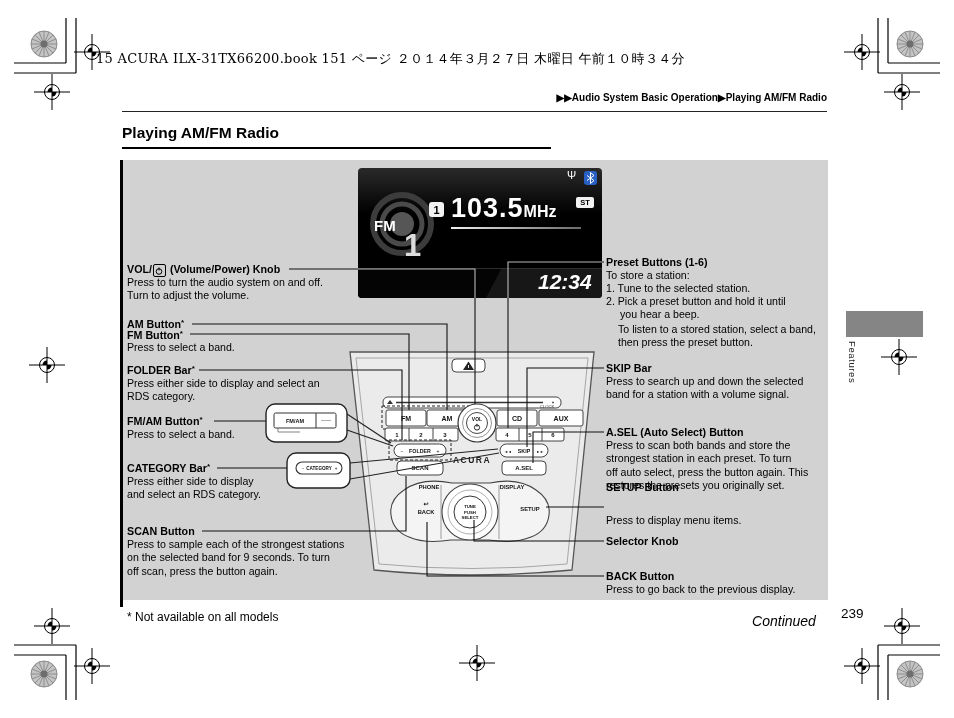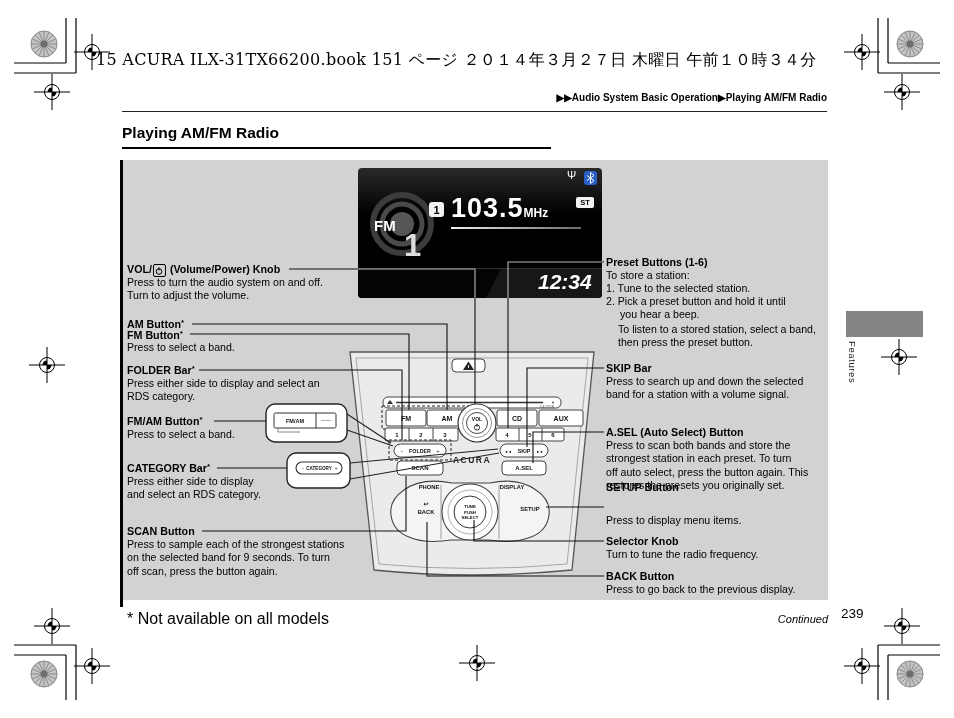--- a/index.html
+++ b/index.html
@@ -8,21 +8,21 @@
   .abs{position:absolute}
   .lbl{font-weight:bold;font-size:10.7px;line-height:12px;white-space:nowrap}
   .bdy{font-size:10.6px;line-height:13.3px;white-space:pre-line}
   .star{font-size:8px;position:relative;top:-3px;font-weight:bold}
   .pwrbox{display:inline-block;width:11px;height:11px;border:1.3px solid #000;
           border-radius:2px;vertical-align:-2px;margin:0 1px;text-align:center}
   svg text{font-family:"Liberation Sans",sans-serif}
   .figure{background:#d2d2d2}
   .disp{background:linear-gradient(#2a2a2a,#000 35%);border-radius:4px;overflow:hidden}
   .freq{color:#fff;font-weight:bold;font-size:27px;letter-spacing:1px;line-height:27px}
-  .freq .unit{font-size:12px;letter-spacing:0}
+  .freq .unit{font-size:16px;letter-spacing:0}
   .stbadge{background:#f2f2f2;color:#000;border-radius:2px;font-size:7.5px;font-weight:bold;
            width:18px;height:11px;display:flex;align-items:center;justify-content:center}
   .presetbox{background:#f2f2f2;color:#000;border-radius:3px;font-size:11px;font-weight:bold;
            width:15px;height:15px;display:flex;align-items:center;justify-content:center}
   .clock{color:#fff;font-weight:bold;font-style:italic;font-size:21px}
   .vtab{writing-mode:vertical-rl;font-size:9.5px;letter-spacing:.6px;color:#222}
 </style>
 </head>
 <body>
 
@@ -70,21 +70,21 @@
     <use href="#reg" x="902" y="92"></use>
   <use href="#reg" x="52" y="626"></use>
     <use href="#reg" x="92" y="666"></use>
   <use href="#reg" x="902" y="626"></use>
     <use href="#reg" x="862" y="666"></use>
   <use href="#reg" x="47" y="365"></use>
     <use href="#reg" x="899" y="357"></use>
   <use href="#reg" x="477" y="663"></use>
 </svg>
 
-<div class="abs" style="left:96px;top:50px;font-family:'DejaVu Serif',serif;font-size:16px;letter-spacing:.3px">15 ACURA ILX-31TX66200.book  151 ページ  ２０１４年３月２７日 木曜日 午前１０時３４分</div>
+<div class="abs" style="left:96px;top:50px;font-family:'DejaVu Serif',serif;font-size:13px;letter-spacing:.3px">15 ACURA ILX-31TX66200.book  151 ページ  ２０１４年３月２７日 木曜日 午前１０時３４分</div>
 
 <div class="abs" style="left:400px;top:92px;width:427px;text-align:right;font-size:10px;font-weight:bold">
   <span>▶▶</span><span>Audio System Basic Operation</span><span>▶</span><span>Playing AM/FM Radio</span>
 </div>
 <div class="abs" style="left:122px;top:111px;width:705px;height:1px;background:#222"></div>
 
 <div class="abs" style="left:122px;top:124px;font-size:15.5px;font-weight:bold">Playing AM/FM Radio</div>
 <div class="abs" style="left:122px;top:147px;width:429px;height:1.5px;background:#000"></div>
 
 <div class="abs figure" style="left:122px;top:160px;width:706px;height:440px">
@@ -312,26 +312,25 @@
   <div class="abs lbl" style="left:484px;top:266px;z-index:8">A.SEL (Auto Select) Button</div>
   <div class="abs bdy" style="left:484px;top:279px;width:228px;z-index:8">Press to scan both bands and store the
 strongest station in each preset. To turn
 off auto select, press the button again. This
 restores the presets you originally set.</div>
 
   <div class="abs lbl" style="left:484px;top:321px;z-index:8">SETUP Button</div>
   <div class="abs bdy" style="left:484px;top:354px;width:228px;z-index:8">Press to display menu items.</div>
 
   <div class="abs lbl" style="left:484px;top:375px;z-index:8">Selector Knob</div>
-  <div class="abs bdy" style="left:484px;top:388px;width:228px;z-index:8">Turn to tune the radio frequency.</div>
 
   <div class="abs lbl" style="left:484px;top:410px;z-index:8">BACK Button</div>
   <div class="abs bdy" style="left:484px;top:423px;width:228px;z-index:8">Press to go back to the previous display.</div>
 </div>
 
 <div class="abs" style="left:120px;top:160px;width:2.5px;height:447px;background:#000"></div>
 
 <div class="abs" style="left:846px;top:311px;width:77px;height:26px;background:#858585;z-index:1"></div>
 <div class="abs vtab" style="left:847px;top:341px">Features</div>
 
-<div class="abs" style="left:127px;top:610px;font-size:16px">* Not available on all models</div>
-<div class="abs" style="left:740px;top:613px;width:88px;text-align:right;font-size:11px;font-style:italic">Continued</div>
+<div class="abs" style="left:127px;top:610px;font-size:12px">* Not available on all models</div>
+<div class="abs" style="left:740px;top:613px;width:88px;text-align:center;font-size:14px;font-style:italic">Continued</div>
 <div class="abs" style="left:841px;top:606px;font-size:13.5px">239</div>
 
 </body></html>

